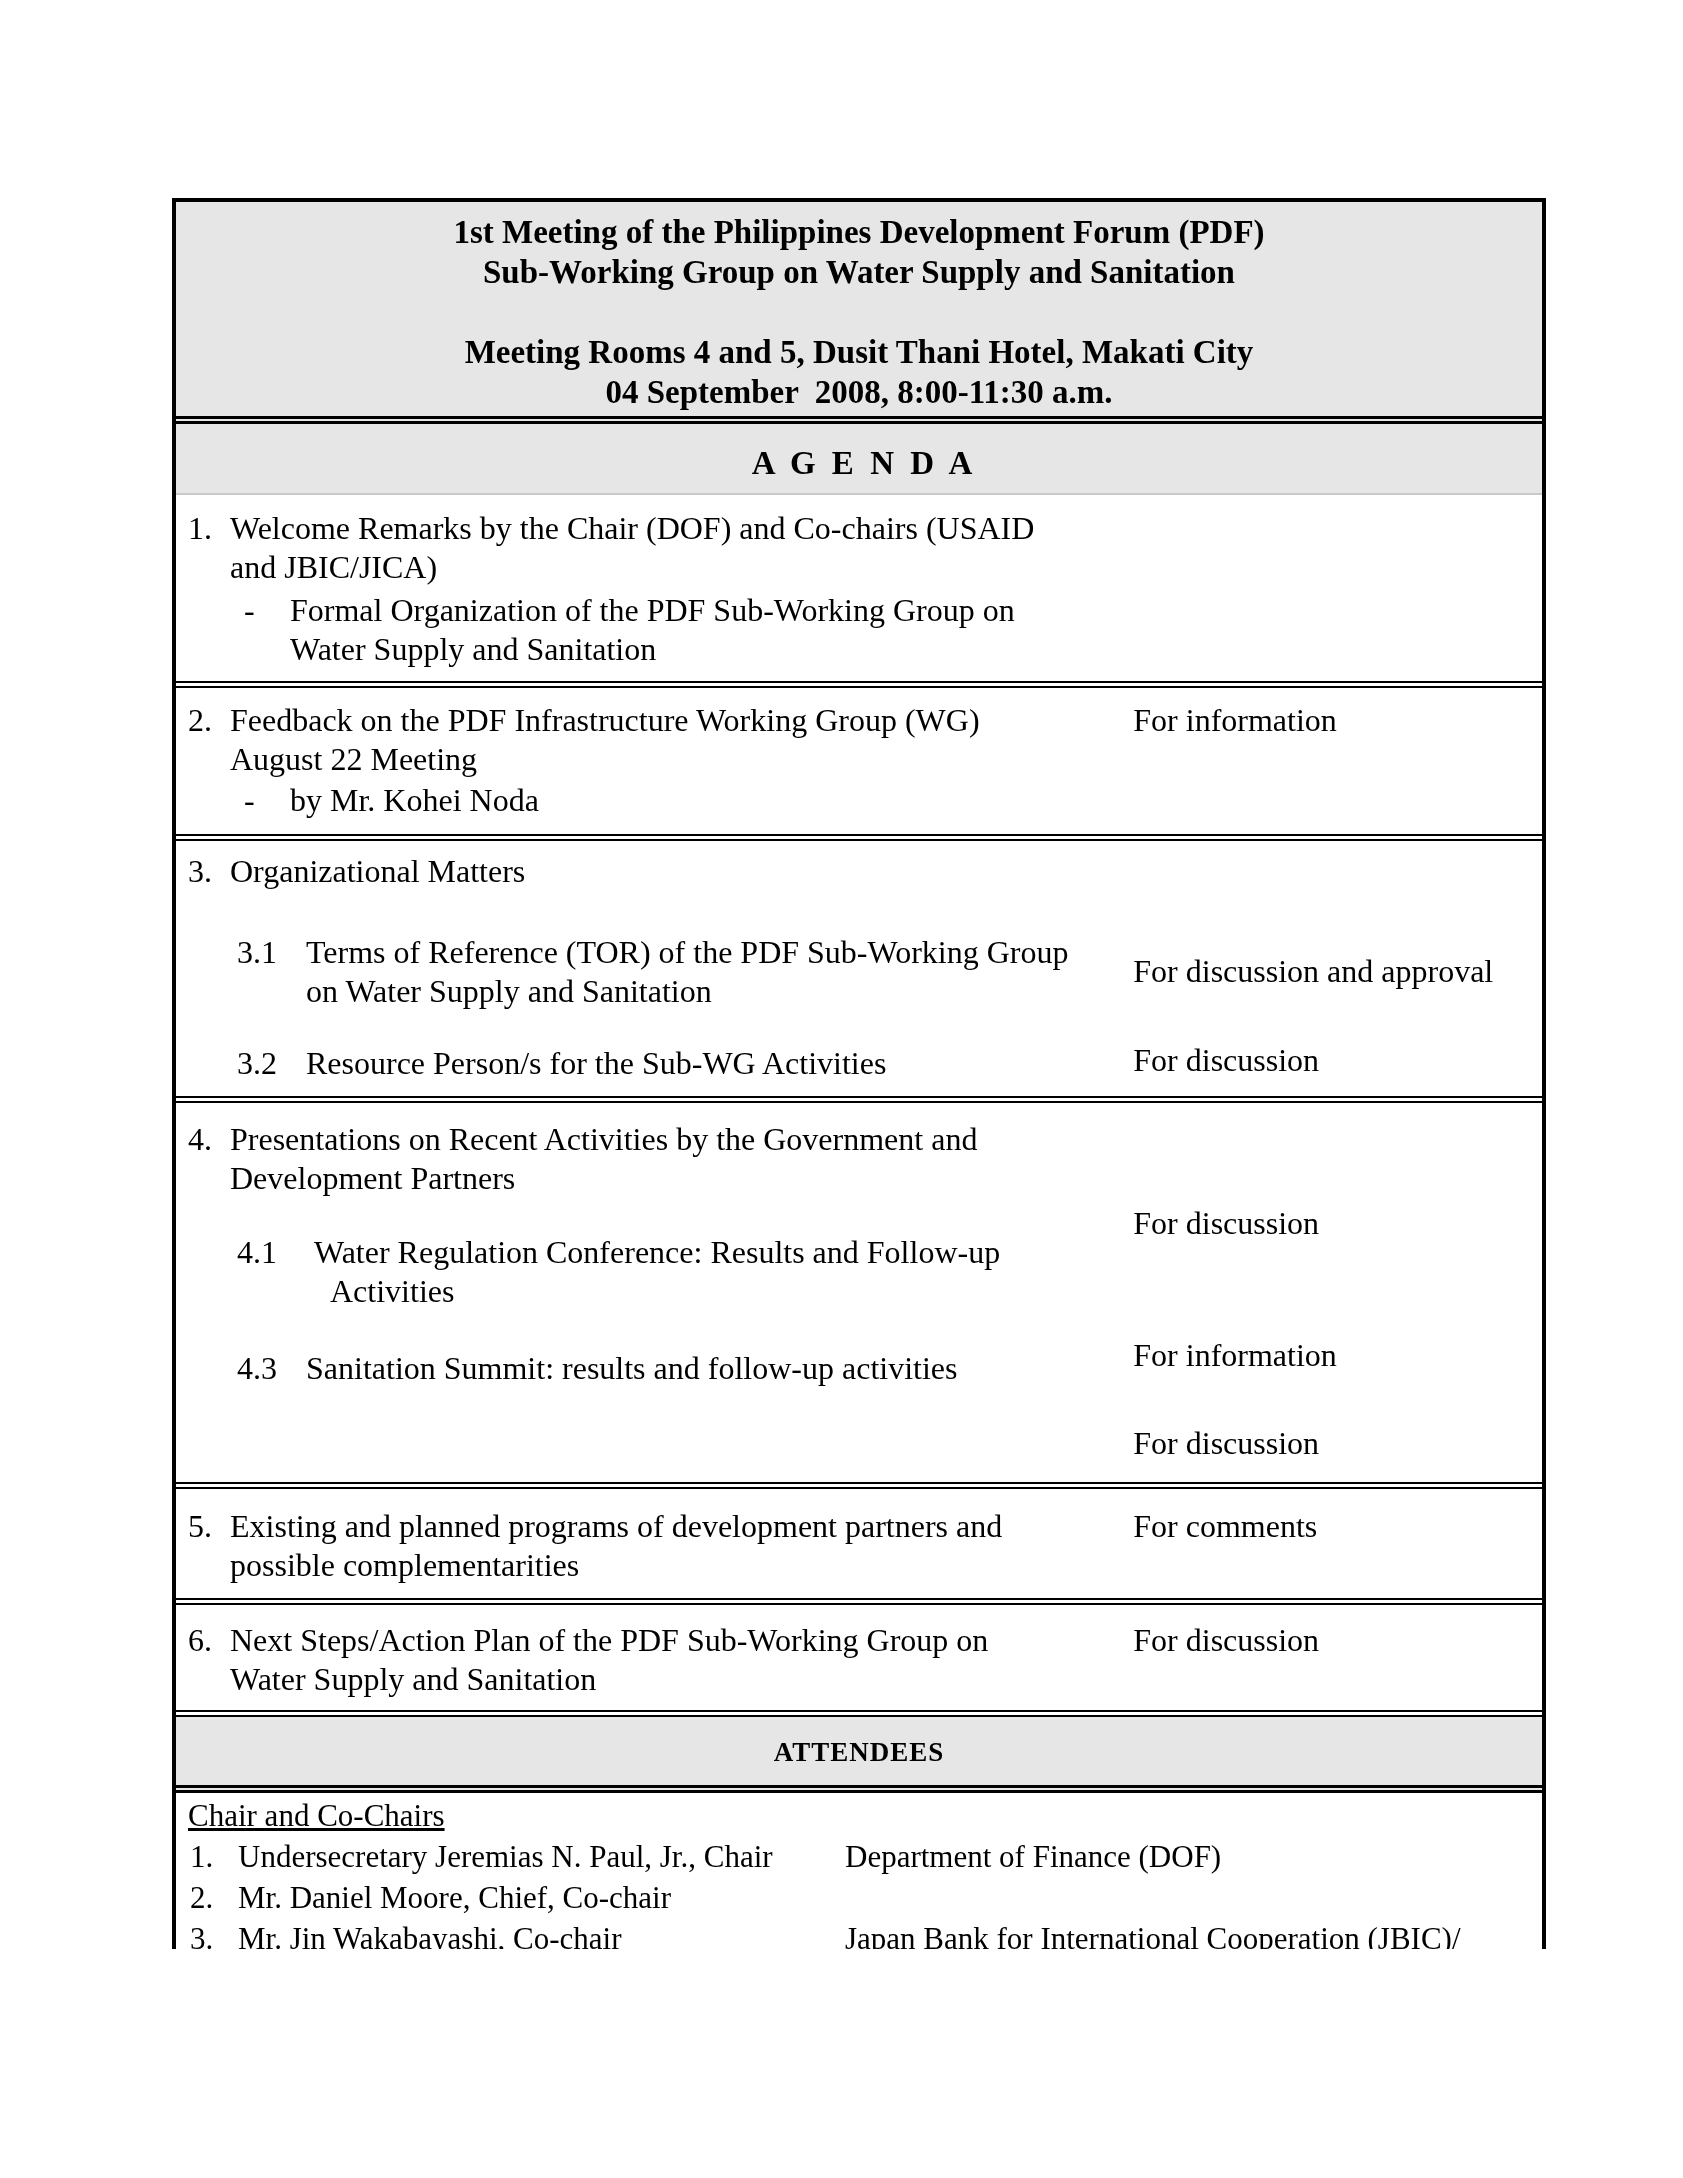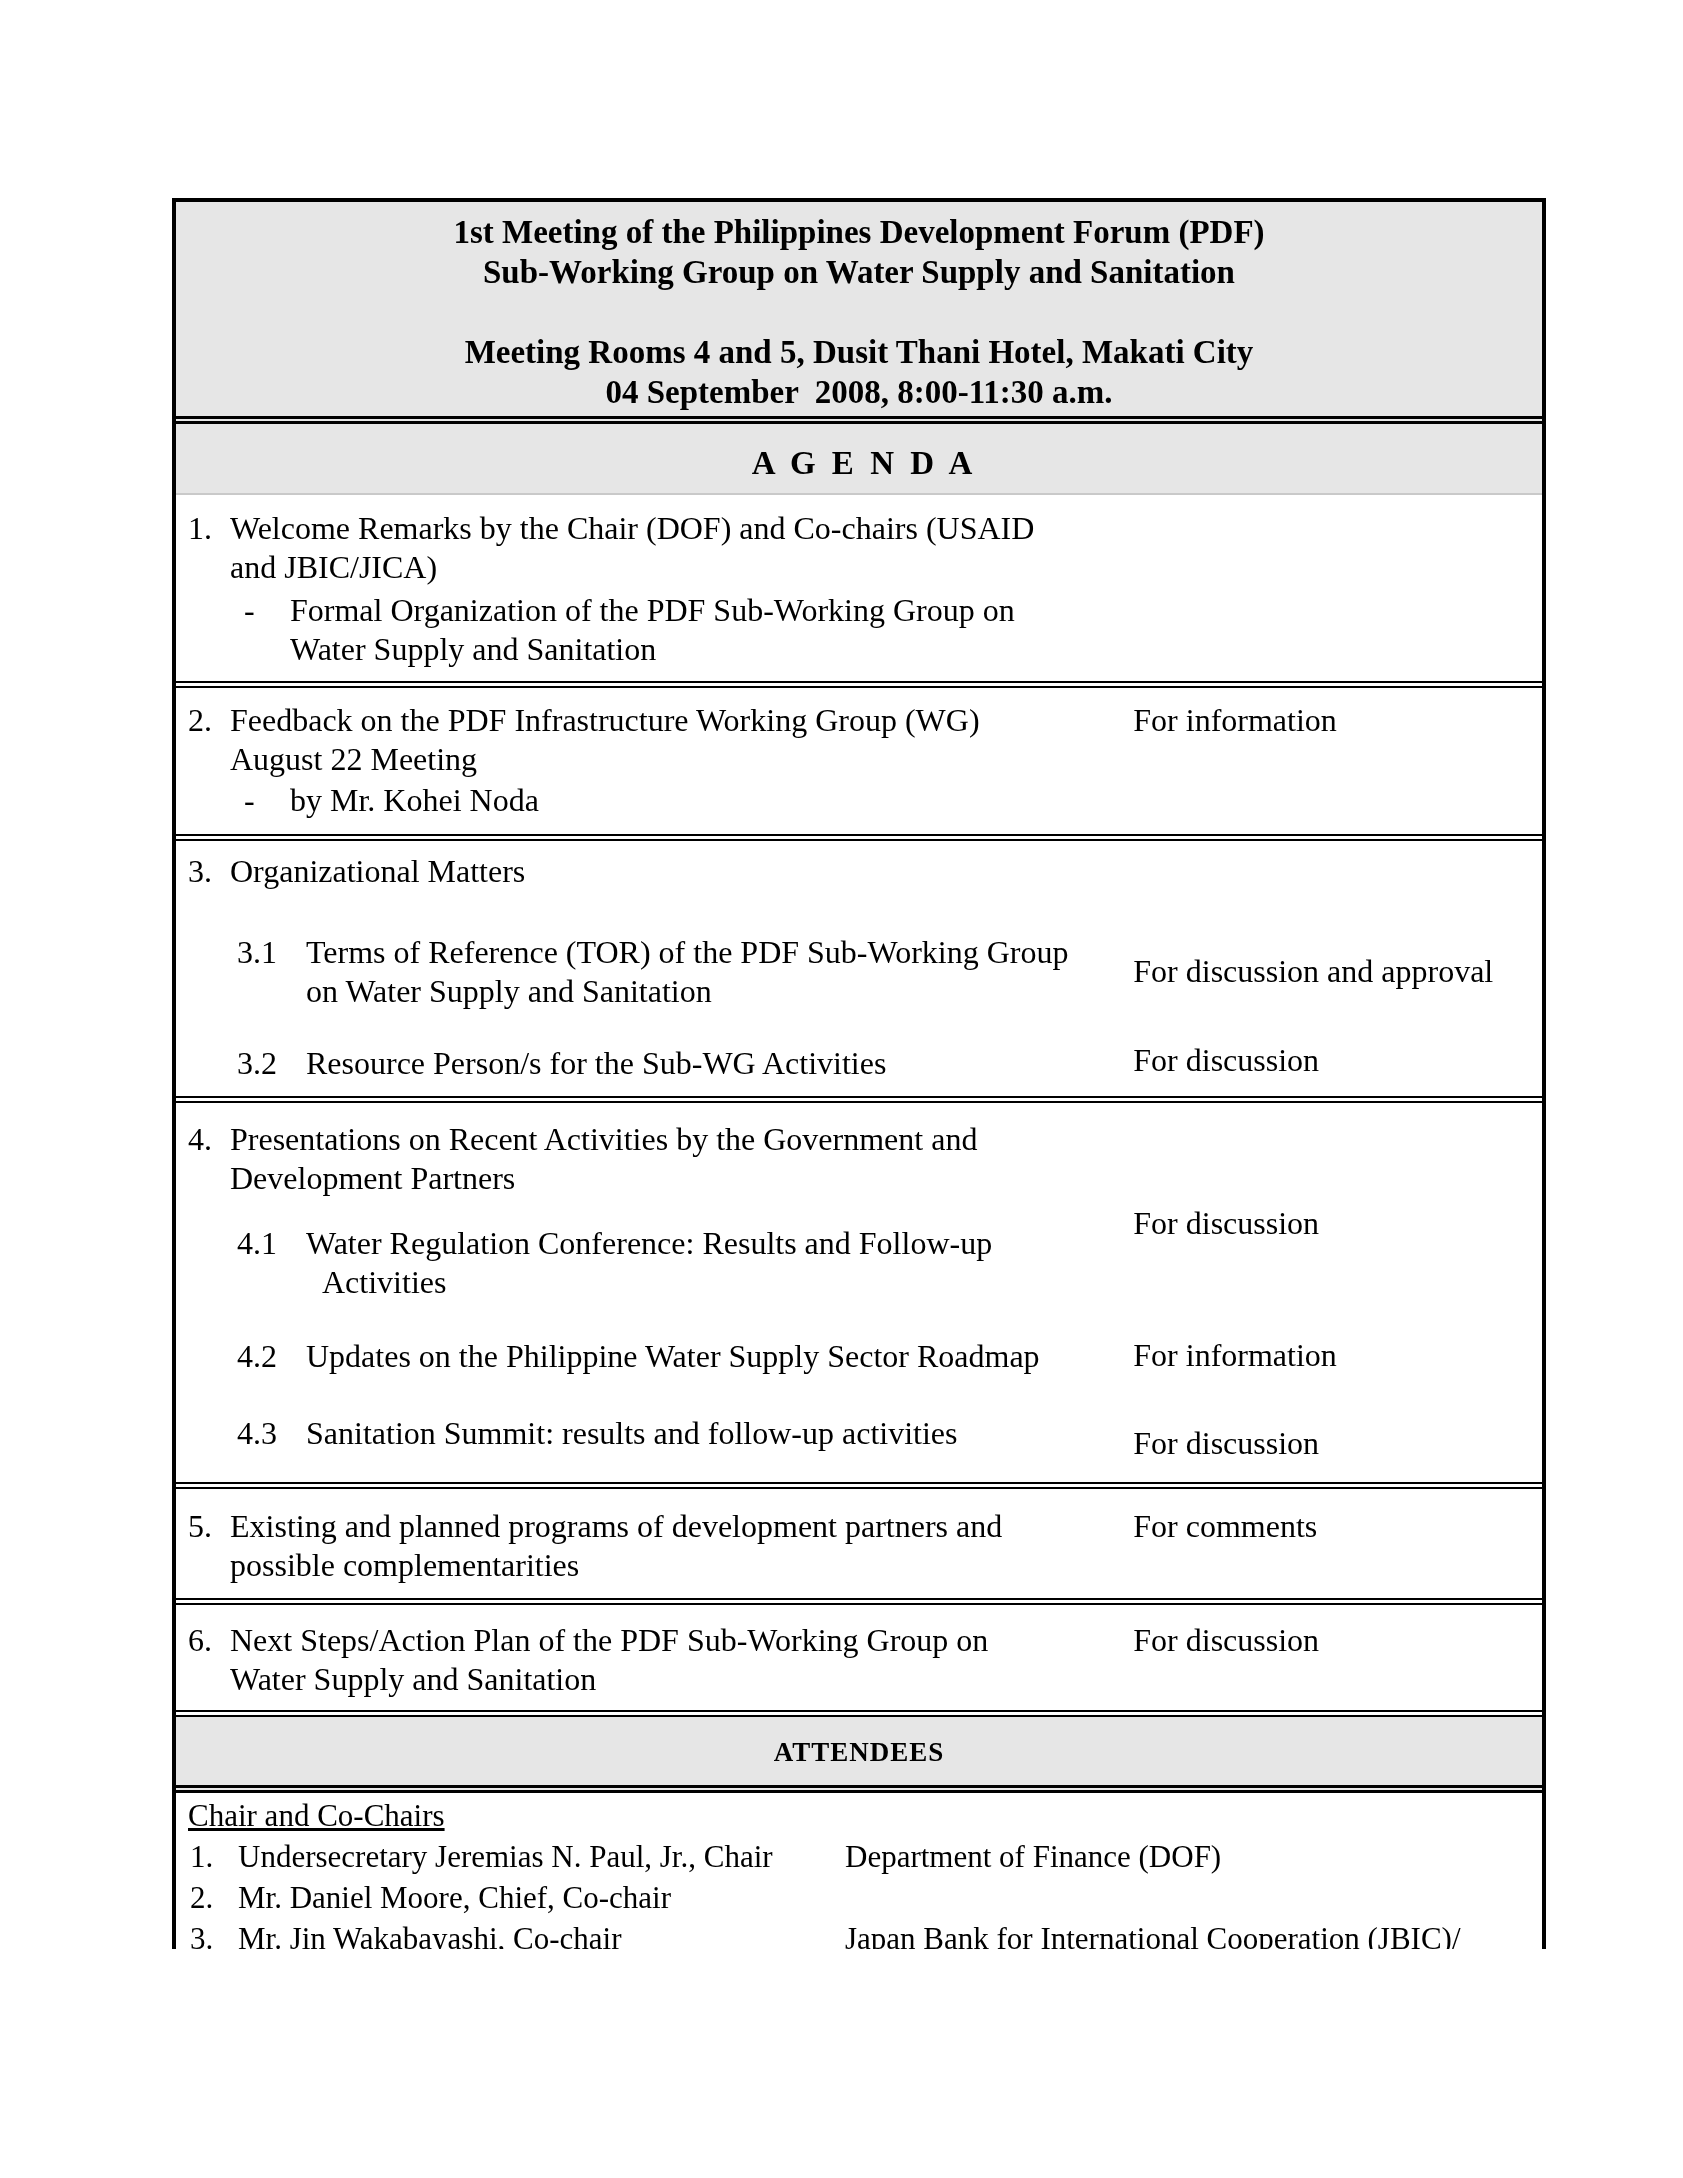--- a/index.html
+++ b/index.html
@@ -42,21 +42,21 @@
   .subnum .m { width:69px; flex:none; }
   .rlabel { }
 
   .r1 { height:193px; } .r1 .cl { padding-top:14px; } .r1 .sub1 { margin-top:4px; }
   .r2 { height:153px; } .r2 .cl { padding-top:13px; } .r2 .cr { padding-top:13px; }
        .r2 .sub1 { margin-top:2px; }
   .r3 { height:262px; } .r3 .cl { padding-top:11px; }
        .r3 .sub1 { margin-top:42px; } .r3 .sub2 { margin-top:33px; }
        .r3 .rl1 { margin-top:111px; } .r3 .rl2 { margin-top:50px; }
   .r4 { height:386px; } .r4 .cl { padding-top:17px; }
-       .r4 .sub1 { margin-top:26px; } .r4 .sub2 { margin-top:35px; } .r4 .sub3 { margin-top:38px; }
+       .r4 .sub1 { margin-top:35px;gap:8px; } .r4 .sub2 { margin-top:35px; } .r4 .sub3 { margin-top:38px; }
        .r4 .rl1 { margin-top:101px; } .r4 .rl2 { margin-top:93px; } .r4 .rl3 { margin-top:49px; }
   .r5 { height:116px; } .r5 .cl, .r5 .cr { padding-top:18px; }
   .r6 { height:112px; } .r6 .cl, .r6 .cr { padding-top:16px; }
 
   
   .att-body { height:156px; overflow:hidden; font-size:31px; line-height:41px; }
   .att-heading { padding-left:12px; padding-top:2px; text-decoration:underline; min-height:40px; }
   .att-row { display:flex; }
   .att-row .anum  { width:62px; padding-left:14px; flex:none; }
   .att-row .aname { width:607px; flex:none; }
@@ -138,24 +138,20 @@
         <div class="iline">
           <span class="n">4.</span>
           <span class="t pre">Presentations on Recent Activities by the Government and
 Development Partners</span>
         </div>
         <div class="subnum sub1">
           <span class="m">4.1</span>
           <span class="t pre">Water Regulation Conference: Results and Follow-up
   Activities</span>
         </div>
-        <div class="subnum sub2">
-          <span class="m">4.2</span>
-          <span class="t pre">Updates on the Philippine Water Supply Sector Roadmap</span>
-        </div>
         <div class="subnum sub3">
           <span class="m">4.3</span>
           <span class="t pre">Sanitation Summit: results and follow-up activities</span>
         </div>
       </div>
       <div class="cr">
         <div class="rlabel rl1">For discussion</div>
         <div class="rlabel rl2">For information</div>
         <div class="rlabel rl3">For discussion</div>
       </div>

